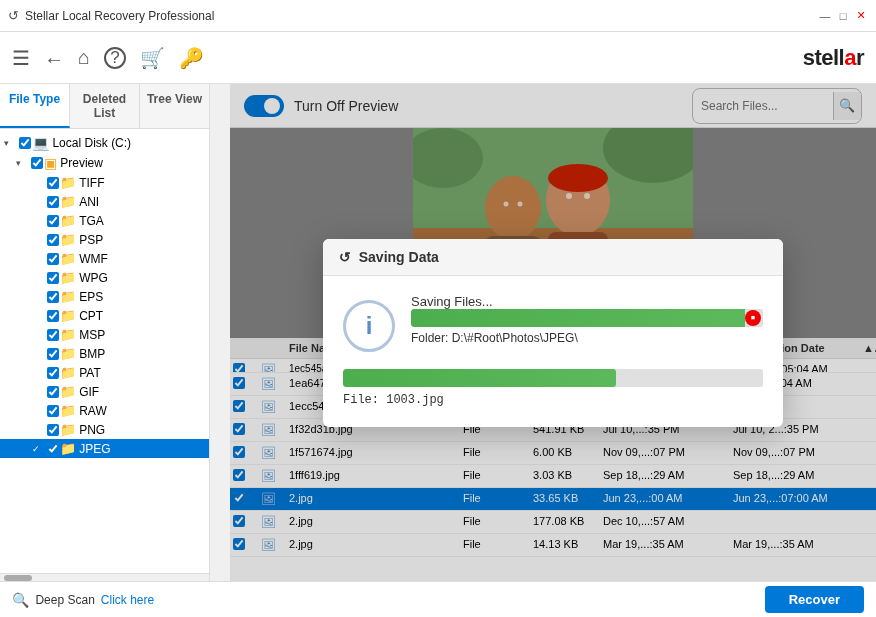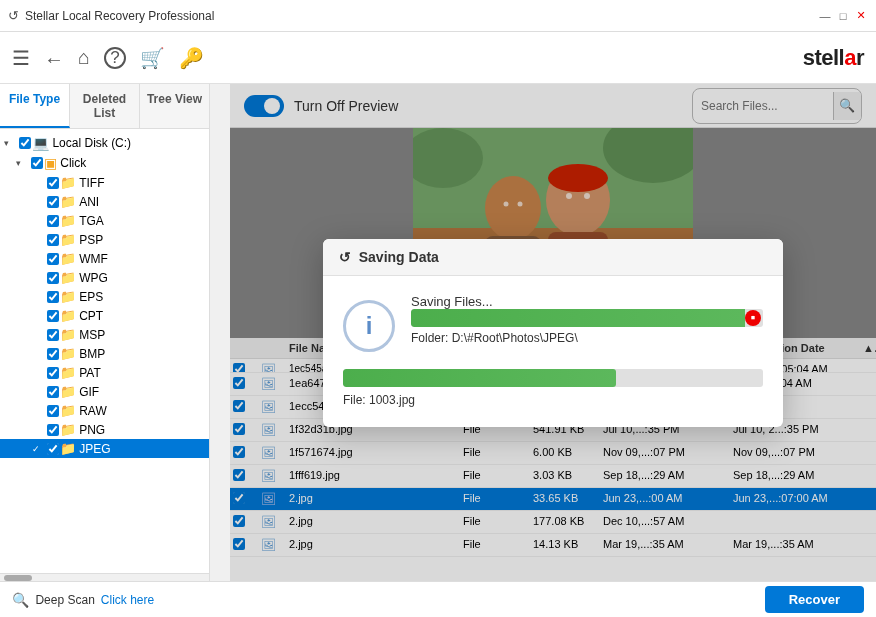--- a/index.html
+++ b/index.html
@@ -276,21 +276,21 @@
       border-radius: 3px;
       overflow: hidden;
       margin-bottom: 6px;
     }
     .progress-bar2-fill {
       height: 100%;
       background: linear-gradient(90deg, #4cae4c, #5cb85c);
       width: 65%;
       border-radius: 3px;
     }
-    .modal-file { font-size: 12px; color: #333; }
+    .modal-file { font-size: 12px; color: #333; font-family: Liberation Mono, monospace; }
 
     
     .cb-check { accent-color: #0078d7; width: 12px; height: 12px; }
   </style>
 </head>
 <body>
 
 <div class="title-bar">
   <div class="title-bar-left">
     <span class="title-icon">↺</span>
@@ -331,21 +331,21 @@
         <span class="arrow">▾</span>
         <input type="checkbox" class="cb cb-check" checked="" style="">
         <span class="folder-icon">💻</span>
         <span class="label">Local Disk (C:)</span>
       </div>
 
       <div class="tree-item indent1">
         <span class="arrow">▾</span>
         <input type="checkbox" class="cb cb-check" checked="" style="">
         <span class="folder-icon folder-yellow">▣</span>
-        <span class="label">Click</span>
+        <span class="label">Preview</span>
       </div>
 
       <div class="tree-item indent2">
           <span class="arrow"></span>
           <input type="checkbox" class="cb cb-check" checked="" style="">
           <span class="folder-icon folder-yellow" style="font-size:13px;">📁</span>
           <span class="label">TIFF</span>
         </div>
       <div class="tree-item indent2">
           <span class="arrow"></span>

